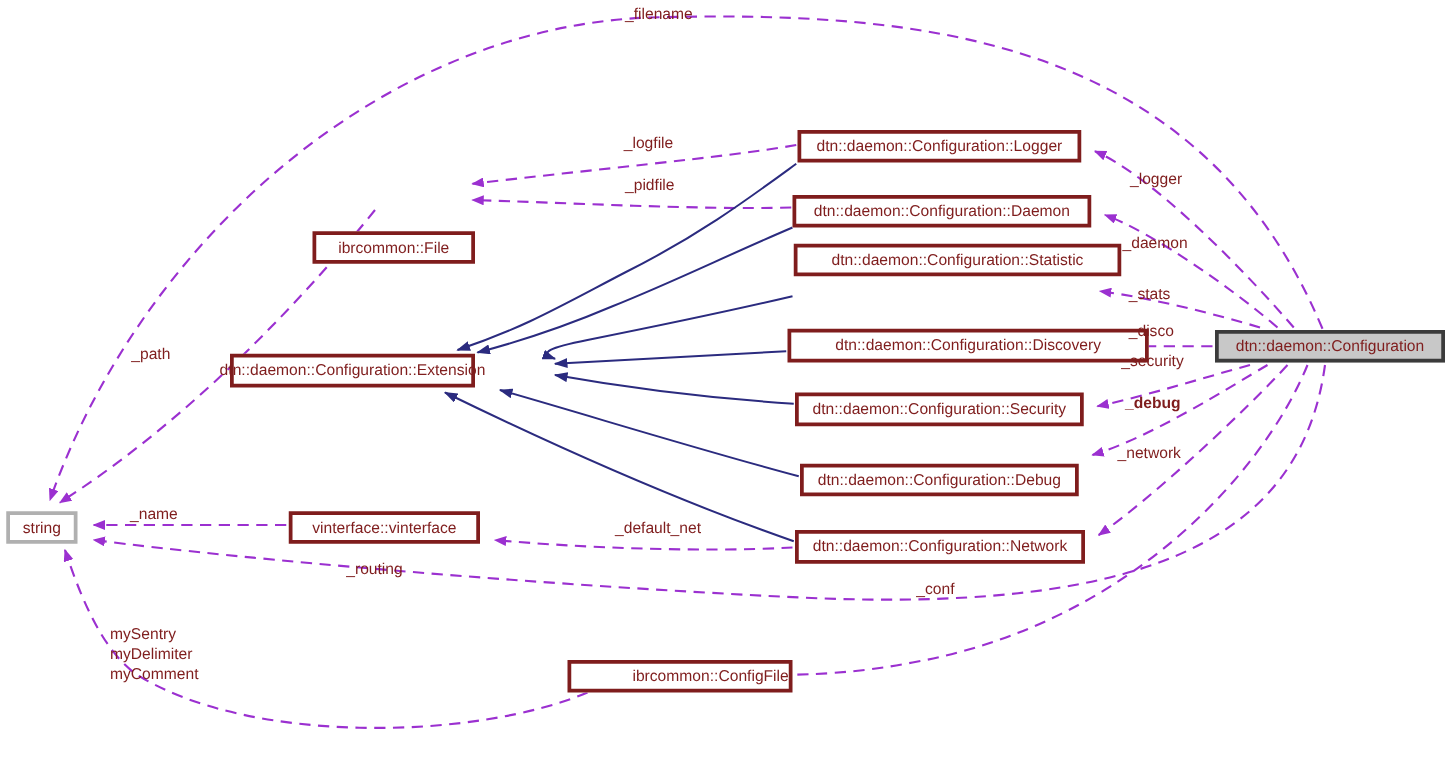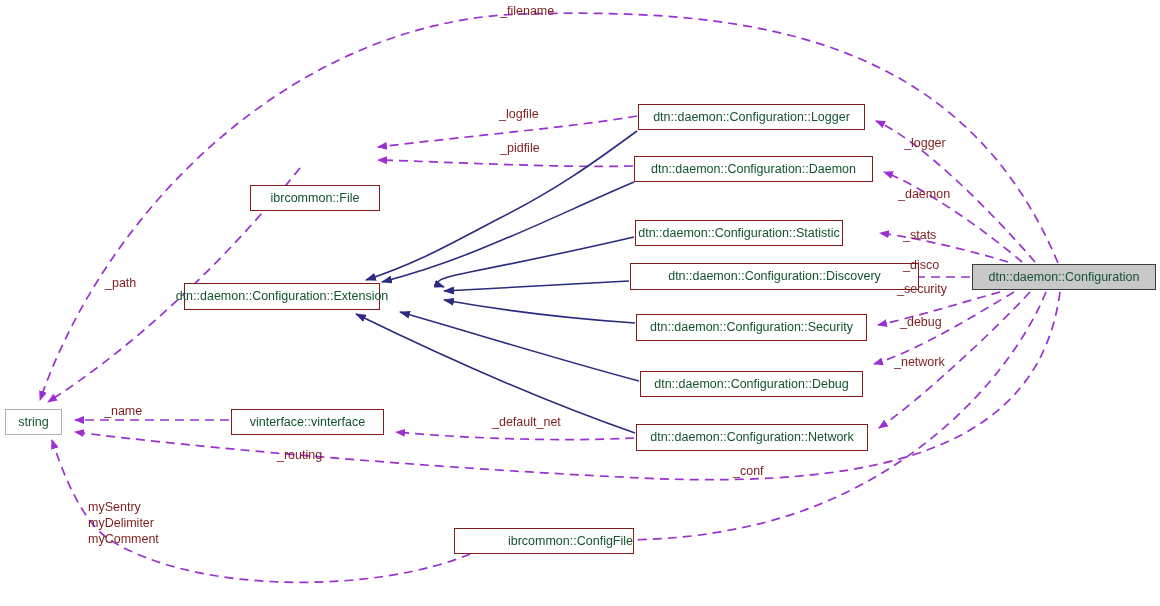--- a/index.html
+++ b/index.html
@@ -19,23 +19,23 @@
     position: absolute;
     left: 0;
     top: 0;
     width: 1160px;
     height: 606px;
     pointer-events: none;
   }
   .node {
     position: absolute;
     box-sizing: border-box;
-    border: 1px solid #7f1d1d;
-    background: #ffffff;
-    color: #14532d;
+    border: 3px solid #7f1d1d;
+    background: #ffffff;
+    color: #7f1d1d;
     font-size: 12.5px;
     line-height: 1;
     display: flex;
     align-items: center;
     justify-content: center;
     white-space: nowrap;
     z-index: 5;
   }
   .node.gray {
     background: #c8c8c8;
@@ -129,21 +129,21 @@
   </div>
 
   <div class="node" style="left:638px; top:104px; width:227px; height:26px;">
     <span>dtn::daemon::Configuration::Logger</span>
   </div>
 
   <div class="node" style="left:634px; top:156px; width:239px; height:26px;">
     <span>dtn::daemon::Configuration::Daemon</span>
   </div>
 
-  <div class="node" style="left:635px; top:220px; width:208px; height:26px;">
+  <div class="node" style="left:635px; top:195px; width:262px; height:26px;">
     <span>dtn::daemon::Configuration::Statistic</span>
   </div>
 
   <div class="node" style="left:630px; top:263px; width:289px; height:27px;">
     <span>dtn::daemon::Configuration::Discovery</span>
   </div>
 
   <div class="node" style="left:636px; top:314px; width:231px; height:27px;">
     <span>dtn::daemon::Configuration::Security</span>
   </div>
@@ -185,21 +185,21 @@
   <div class="edge-label" style="left:904px; top:136px;">_logger</div>
 
   <div class="edge-label" style="left:898px; top:187px;">_daemon</div>
 
   <div class="edge-label" style="left:903px; top:228px;">_stats</div>
 
   <div class="edge-label" style="left:903px; top:258px;">_disco</div>
 
   <div class="edge-label" style="left:897px; top:282px;">_security</div>
 
-  <div class="edge-label" style="left:900px; top:315px;">_debug</div>
+  <div class="edge-label" style="left:900px; top:315px;font-weight:bold;">_debug</div>
 
   <div class="edge-label" style="left:894px; top:355px;">_network</div>
 
   <div class="edge-label" style="left:105px; top:276px;">_path</div>
 
   <div class="edge-label" style="left:104px; top:404px;">_name</div>
 
   <div class="edge-label" style="left:277px; top:448px;">_routing</div>
 
   <div class="edge-label" style="left:492px; top:415px;">_default_net</div>

